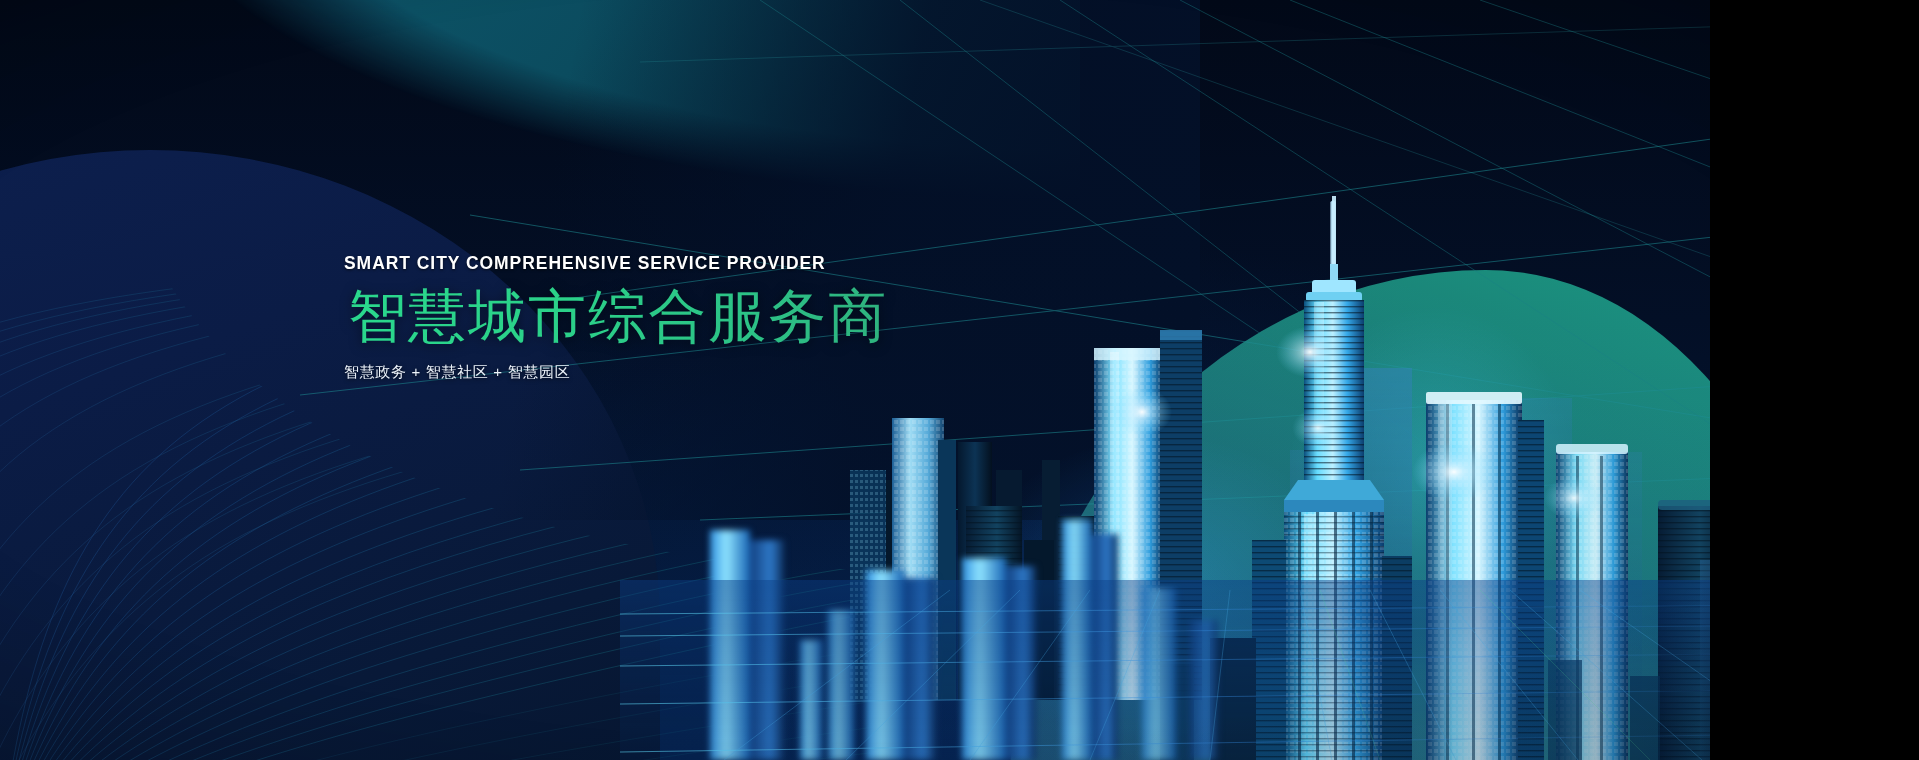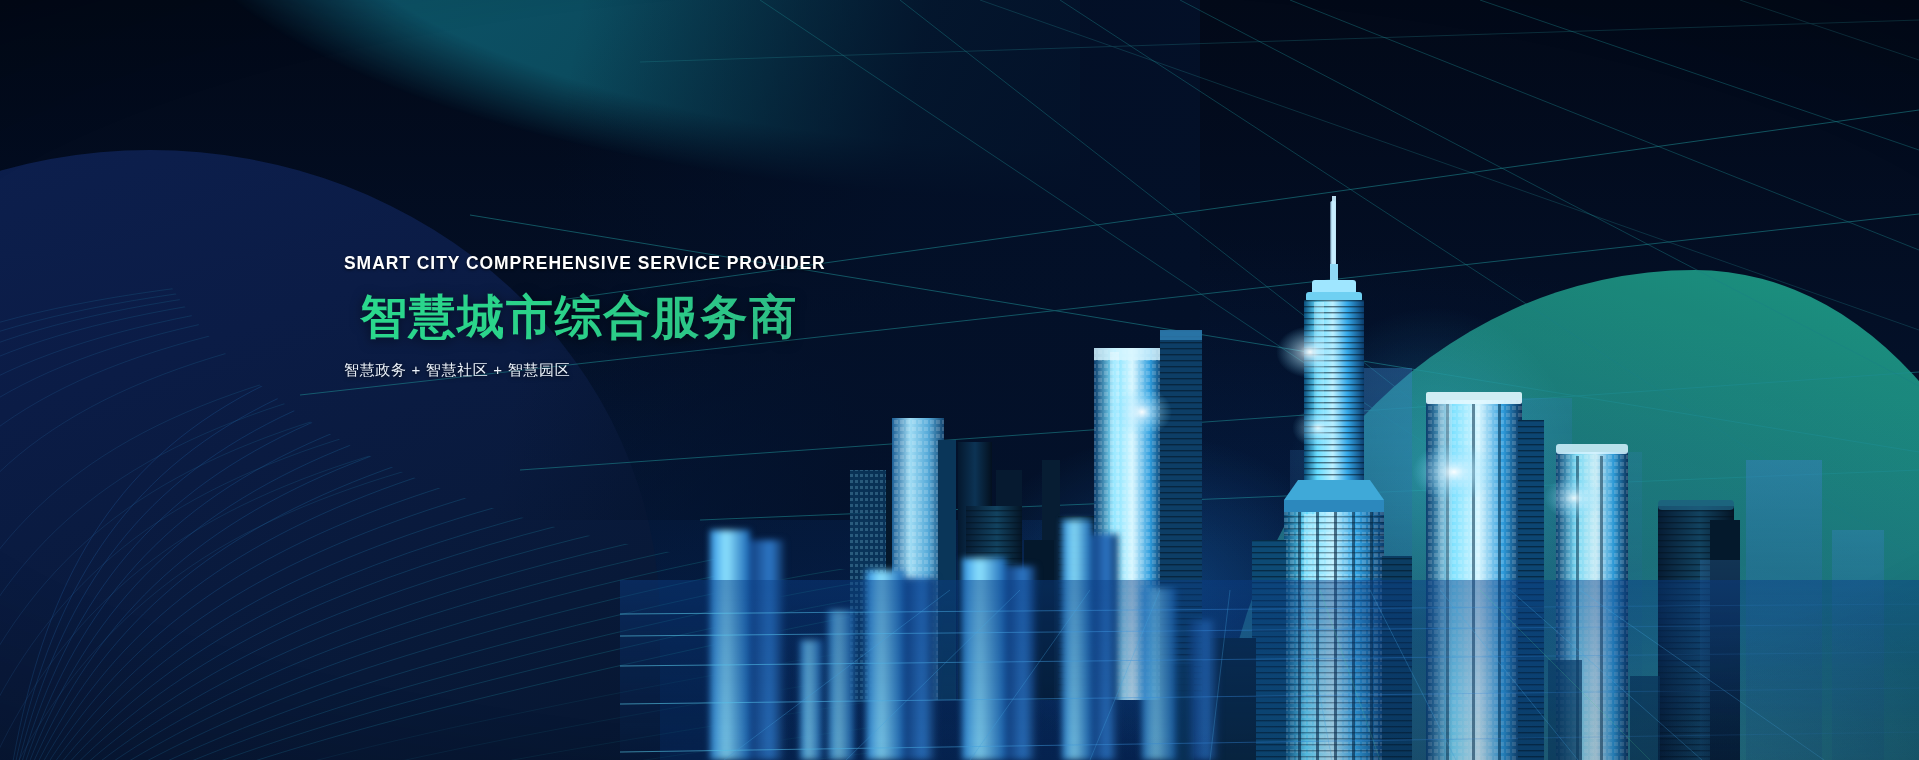--- a/index.html
+++ b/index.html
@@ -1,21 +1,21 @@
 <!DOCTYPE html>
 <html lang="zh"><head>
 <meta charset="utf-8">
 <title>Smart City Banner</title>
 <style>
   html,body{margin:0;padding:0;background:#000;}
   *{box-sizing:border-box;}
 
   .banner{
     position:relative;
-    width:1919px;
+    width:1710px;
     height:760px;
     overflow:hidden;
     background:#04132e;
     font-family:"Liberation Sans","DejaVu Sans",sans-serif;
     user-select:none;
   }
 
   
   .bg-base{
     position:absolute; inset:0;
@@ -162,23 +162,23 @@
     font-size:19px;
     font-weight:bold;
     letter-spacing:.055em;
     line-height:1.1;
     transform:scaleX(.92);
     transform-origin:left center;
     text-shadow:0 1px 3px rgba(0,0,0,.65);
     white-space:nowrap;
   }
   .headline{
-    margin:16px;
-    font-size:47px;
-    font-weight:bold;
+    margin:4px;
+    font-size:58px;
+    font-weight:normal;
     line-height:1.16;
     letter-spacing:.035em;
     white-space:nowrap;
     background:linear-gradient(96deg,#2ad88d 0%, #2bd189 30%, #2cc186 58%, #2fae7c 80%, #35a176 100%);
     -webkit-background-clip:text;
             background-clip:text;
     color:transparent;
     -webkit-text-fill-color:transparent;
     filter:drop-shadow(0 2px 6px rgba(0,0,0,.55));
   }

